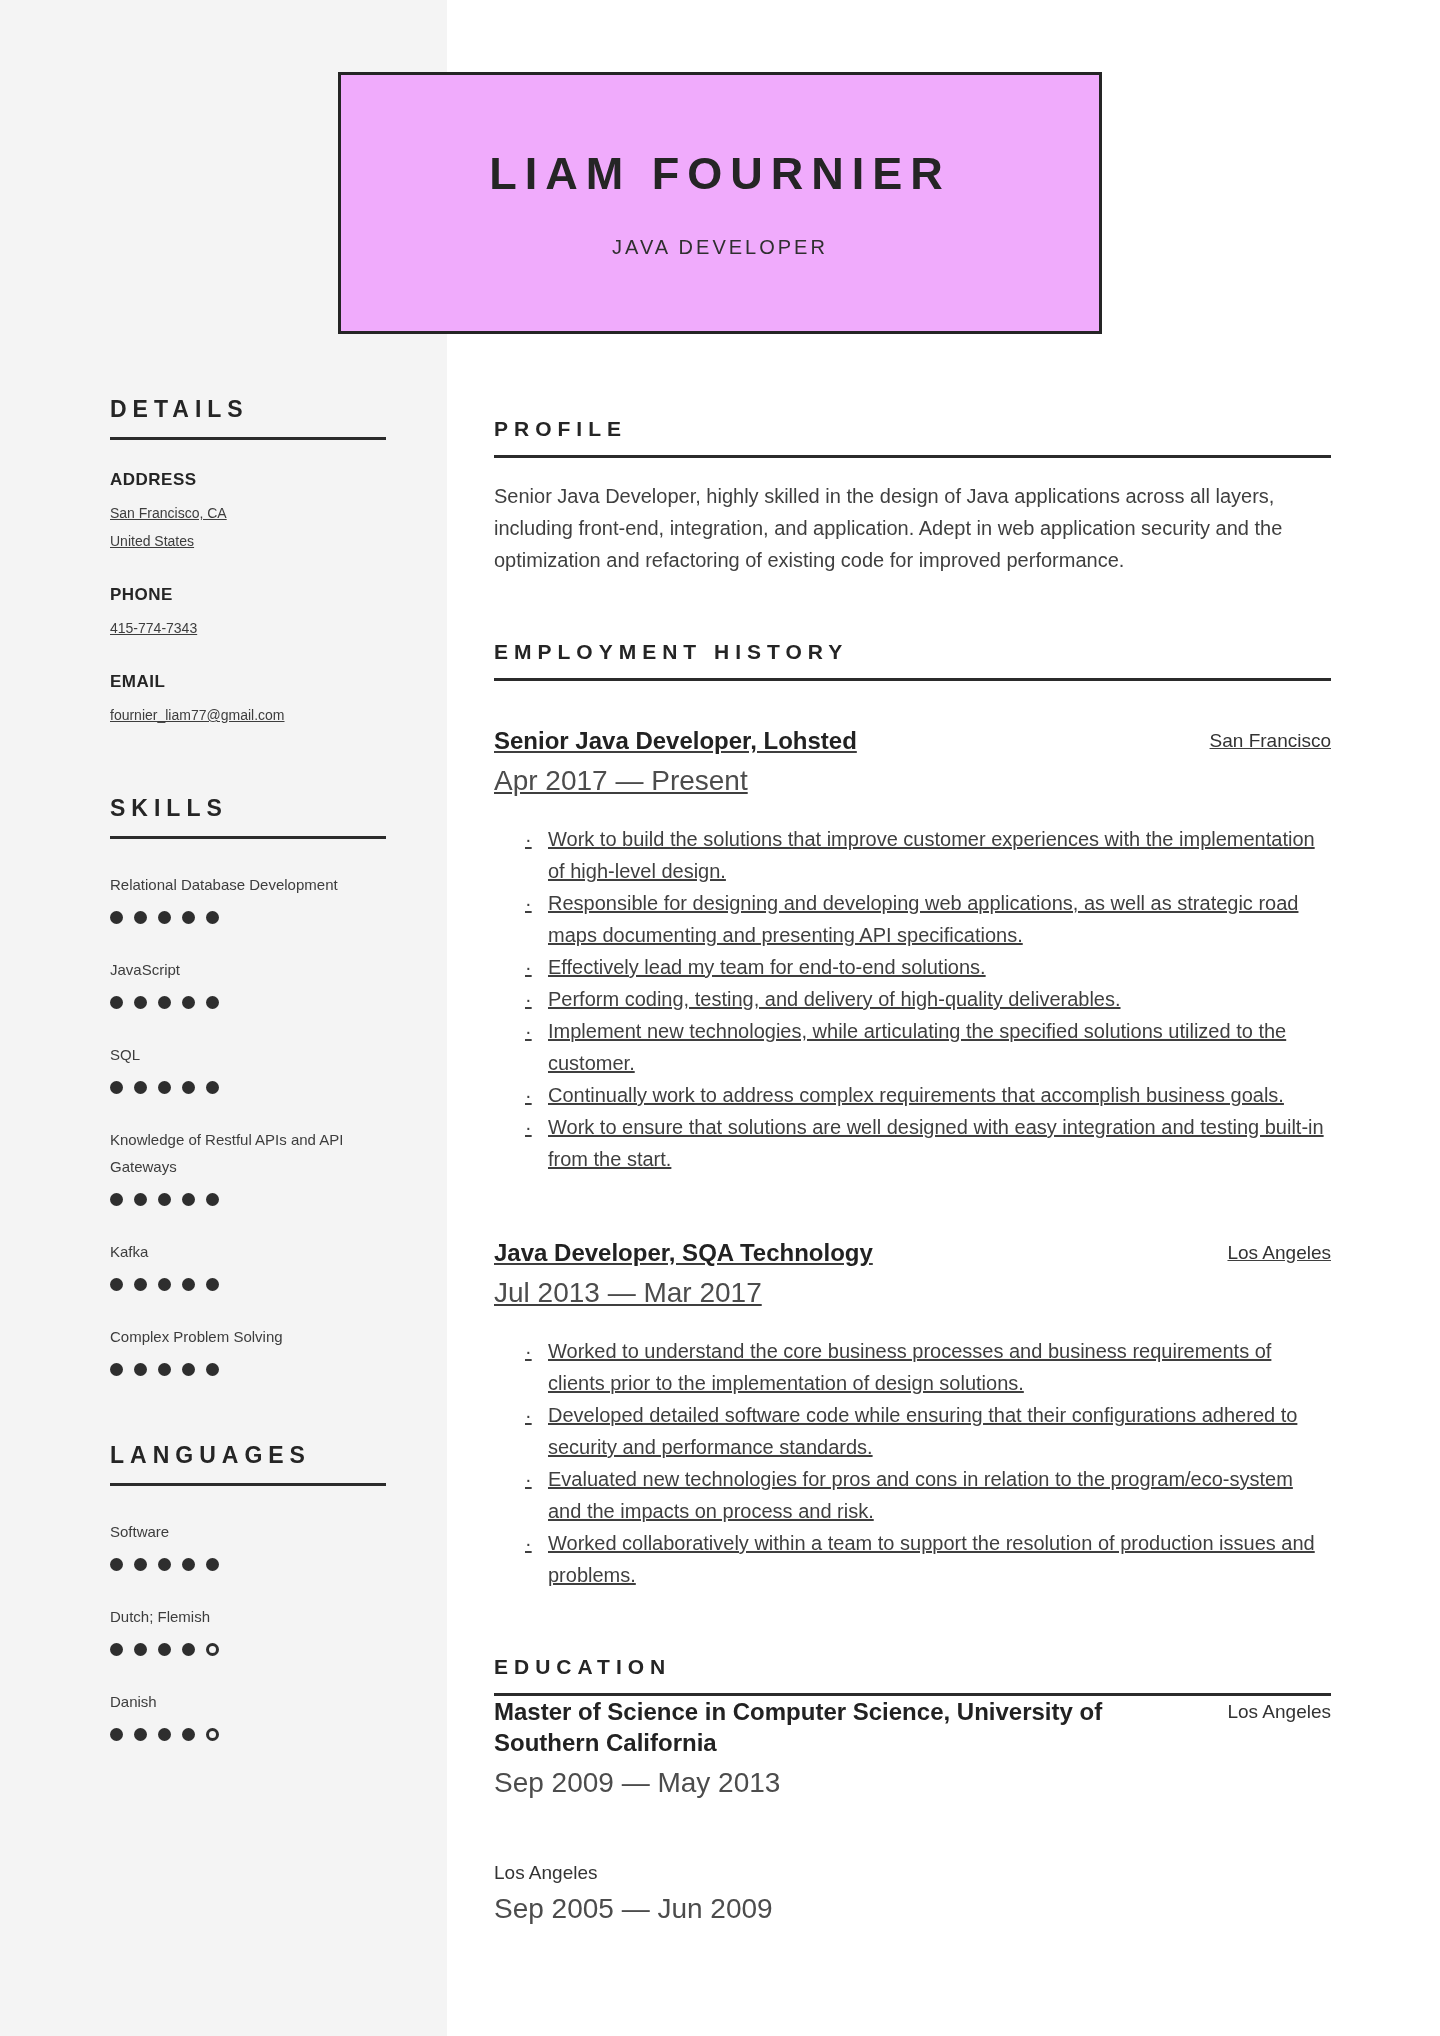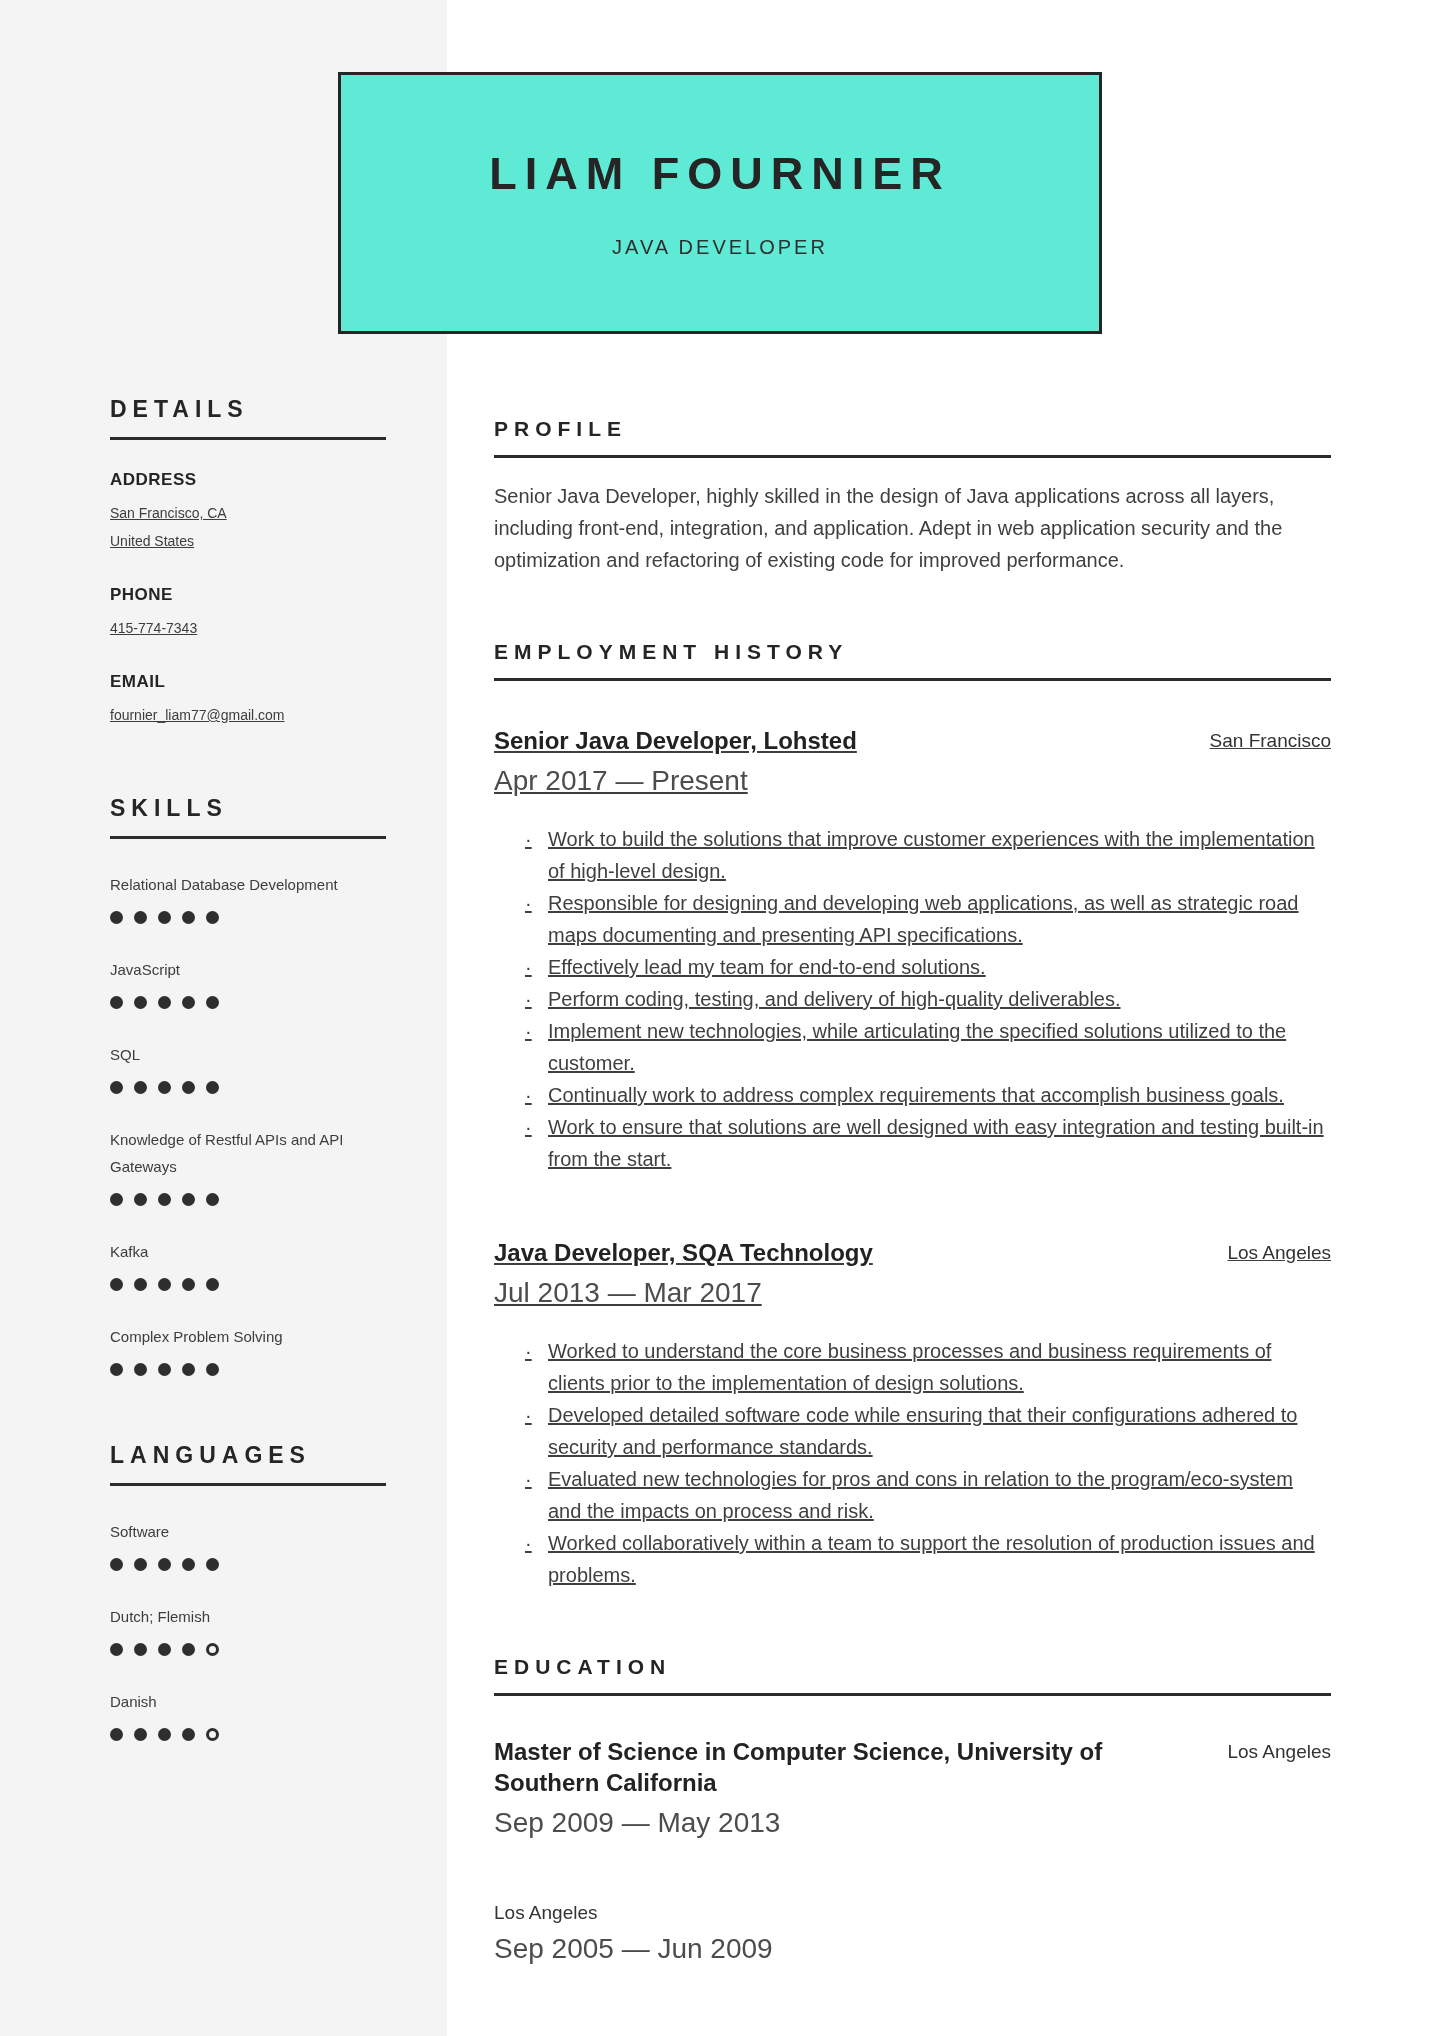--- a/index.html
+++ b/index.html
@@ -35,21 +35,21 @@
   .skill-name { font-size:15px; color:#3d3d3d; line-height:27px; }
   .dots { margin-top:13px; display:flex; align-items:center; }
   .dot { width:13px; height:13px; border-radius:50%; margin-right:11px; }
   .dot.filled { background:#2e2e2e; }
   .dot.open { background:transparent; border:3px solid #2e2e2e; }
 
   
   .namebox {
     position:absolute; left:338px; top:72px;
     width:764px; height:262px;
-    background:#5eead4;
+    background:#f0abfc;
     border:3px solid #252525;
     display:flex; flex-direction:column; align-items:center; justify-content:center;
     text-align:center;
   }
   .person-name {
     font-size:45px; font-weight:bold; letter-spacing:8px;
     color:#252525;
   }
   .person-title {
     margin-top:36px;
@@ -80,21 +80,21 @@
     max-width:660px;
   }
   .job-loc, .edu-loc { font-size:19px; color:#333333; padding-top:5px; white-space:nowrap; }
   .job-dates, .edu-dates { margin-top:9px; font-size:28px; color:#4c4c4c; }
 
   ul.bullets { list-style:none; margin-top:26px; }
   .bullet { display:flex; font-size:20px; line-height:32px; color:#3f3f3f; }
   .b-mark { margin-left:31px; width:23px; flex:0 0 23px; color:#3f3f3f; }
   .b-text { flex:1; }
 
-  .edu { margin-top:40px; }
+  .edu { }
   .edu + .edu { margin-top:58px; }
 </style>
 </head>
 <body>
 
 <div class="page">
 
   <aside class="sidebar">
 
     <section class="sb-section">

